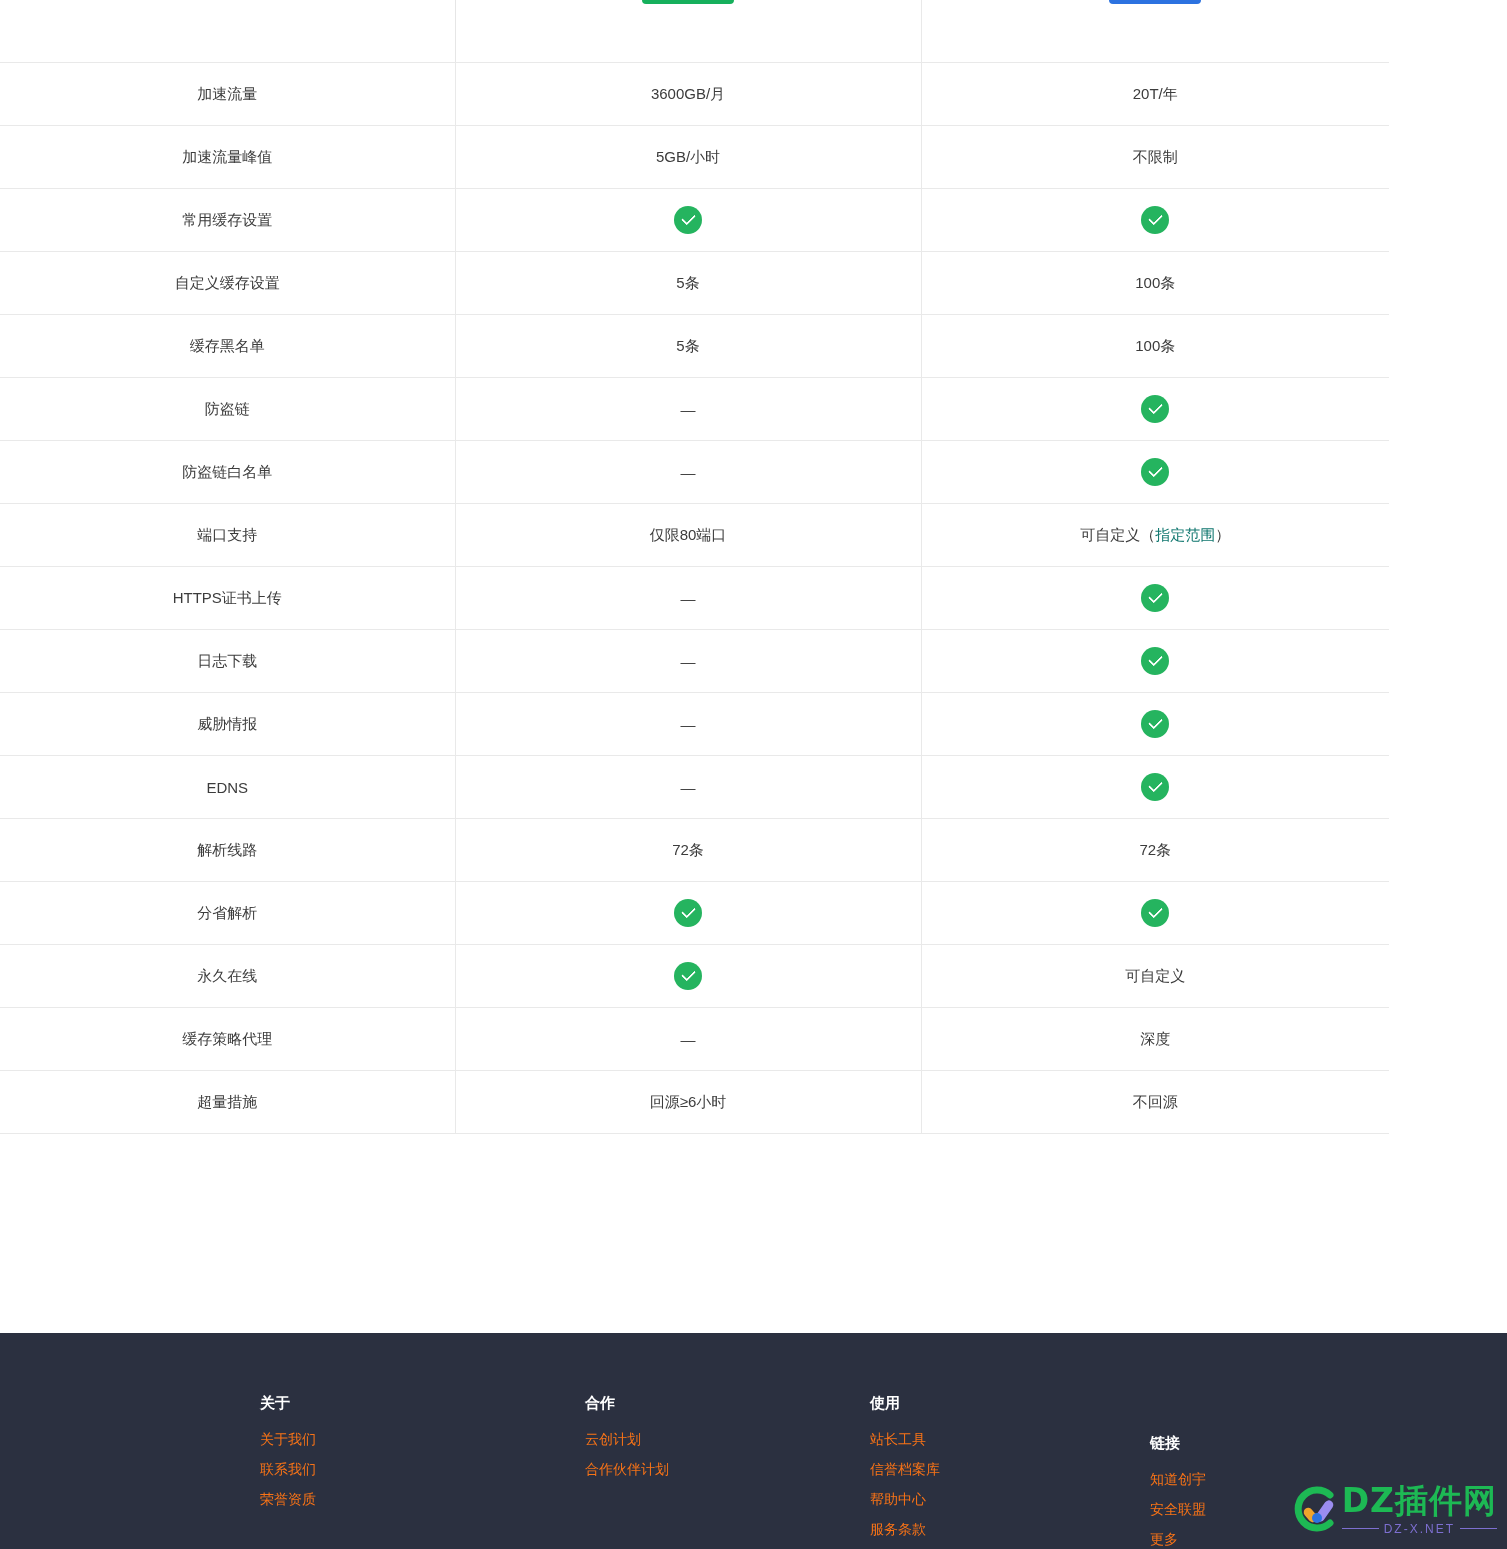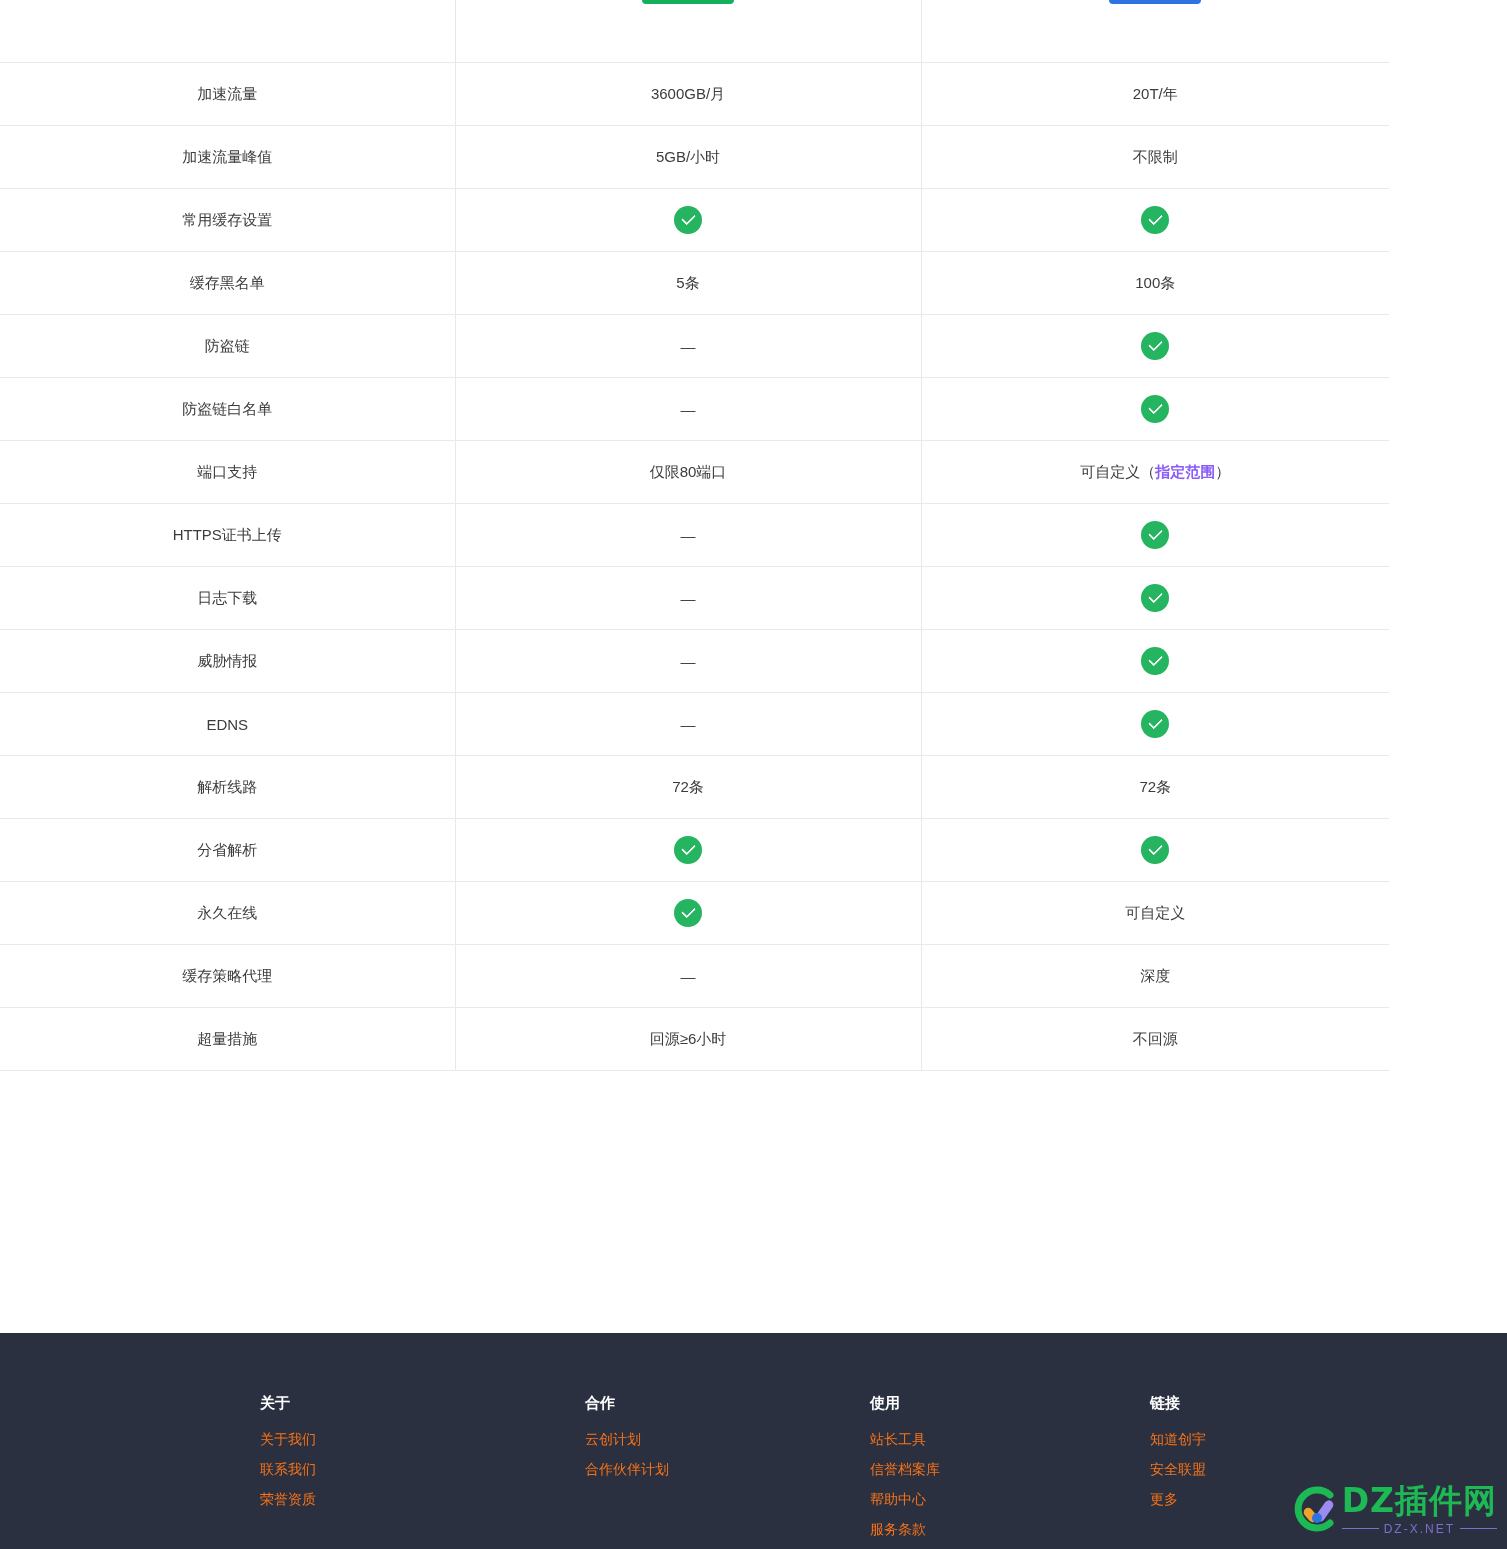--- a/index.html
+++ b/index.html
@@ -108,24 +108,23 @@
     top: 8px;
     width: 11px;
     height: 6px;
     border-left: 2.6px solid #fff;
     border-bottom: 2.6px solid #fff;
     transform: rotate(-45deg);
     border-radius: 1px;
   }
 
   .link-blue {
-    color: #8b5cf6;
+    color: #0f766e;
     text-decoration: none;
     cursor: pointer;
-    font-weight: bold;
   }
 
   
   .site-footer {
     position: absolute;
     left: 0;
     top: 1333px;
     width: 1507px;
     height: 216px;
     background: #2b3040;
@@ -140,21 +139,21 @@
     height: 216px;
     display: flex;
   }
   .footer-col {
     padding-top: 62px;
   }
   .footer-col.col-contact { width: 460px; padding-left: 0px; }
   .footer-col.col-about   { width: 285px; }
   .footer-col.col-coop    { width: 285px; margin-left: 40px; }
   .footer-col.col-use     { width: 280px; }
-  .footer-col.col-links   { width: 280px; }
+  .footer-col.col-links   { width: 280px; margin-top: 40px; }
 
   .footer-title {
     font-size: 15px;
     font-weight: bold;
     color: #ffffff;
     margin: 0 0 22px 0;
     line-height: 1;
     white-space: nowrap;
   }
   .footer-link {
@@ -249,20 +248,25 @@
           <td class="feature-cell">加速流量峰值</td>
           <td><span>5GB/小时</span></td>
           <td><span>不限制</span></td>
         </tr>
         <tr>
           <td class="feature-cell">常用缓存设置</td>
           <td><span class="check-icon"></span></td>
           <td><span class="check-icon"></span></td>
         </tr>
         <tr>
+          <td class="feature-cell">自定义缓存设置</td>
+          <td><span>5条</span></td>
+          <td><span>100条</span></td>
+        </tr>
+        <tr>
           <td class="feature-cell">缓存黑名单</td>
           <td><span>5条</span></td>
           <td><span>100条</span></td>
         </tr>
         <tr>
           <td class="feature-cell">防盗链</td>
           <td><span class="dash">—</span></td>
           <td><span class="check-icon"></span></td>
         </tr>
         <tr>

